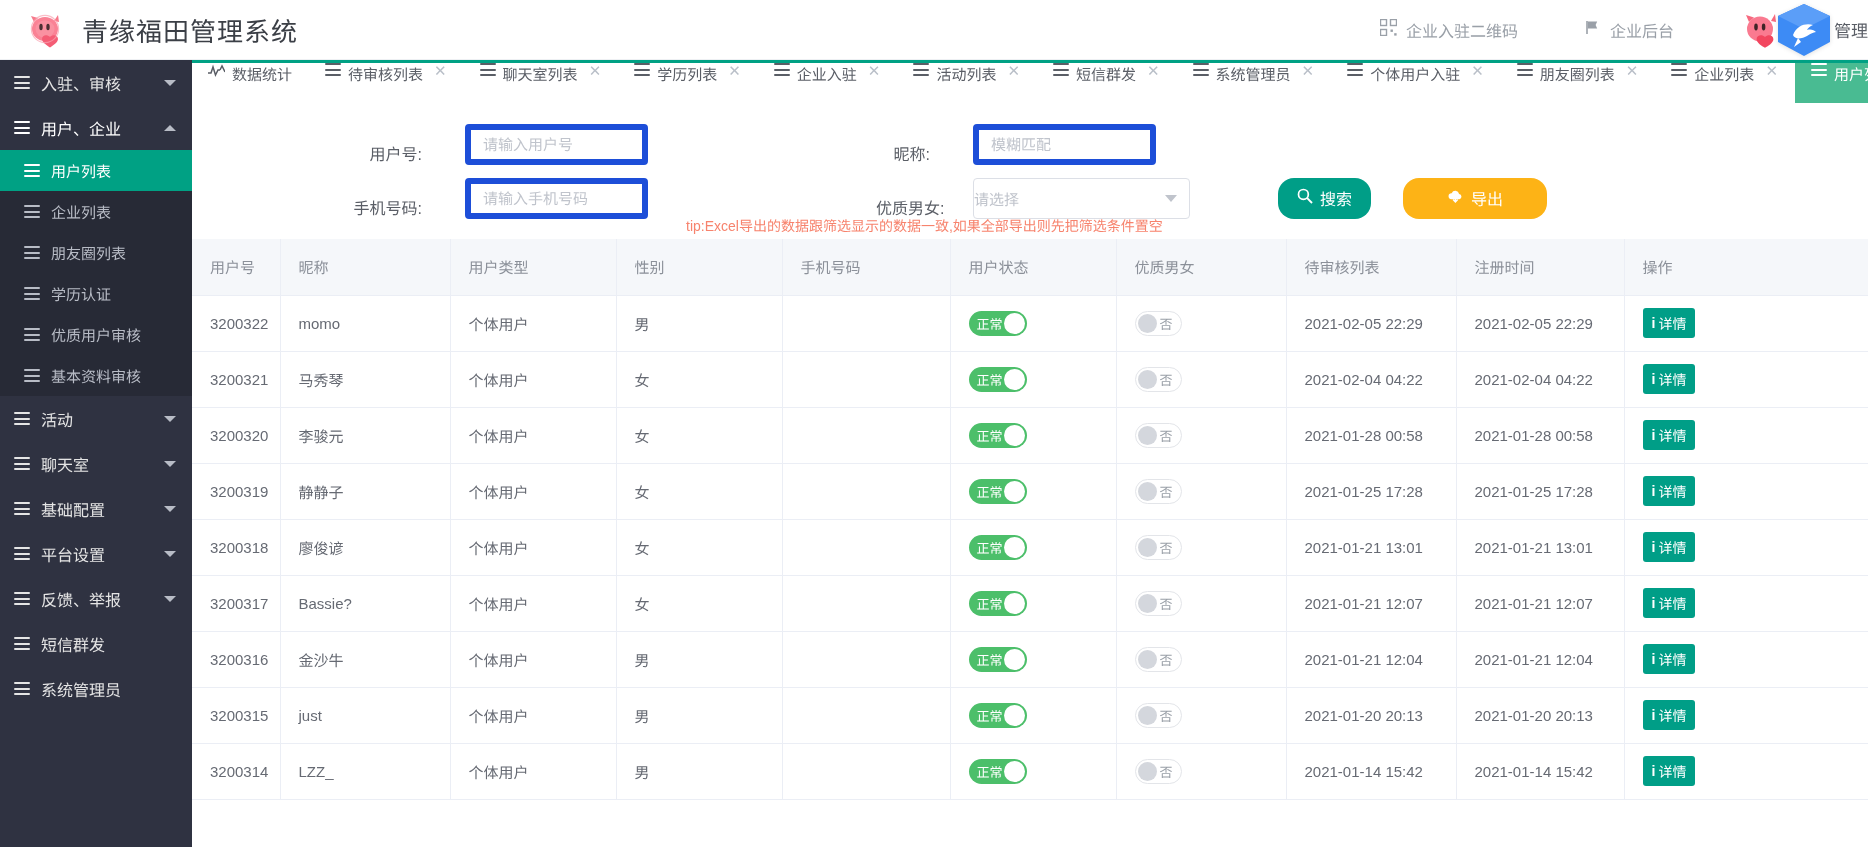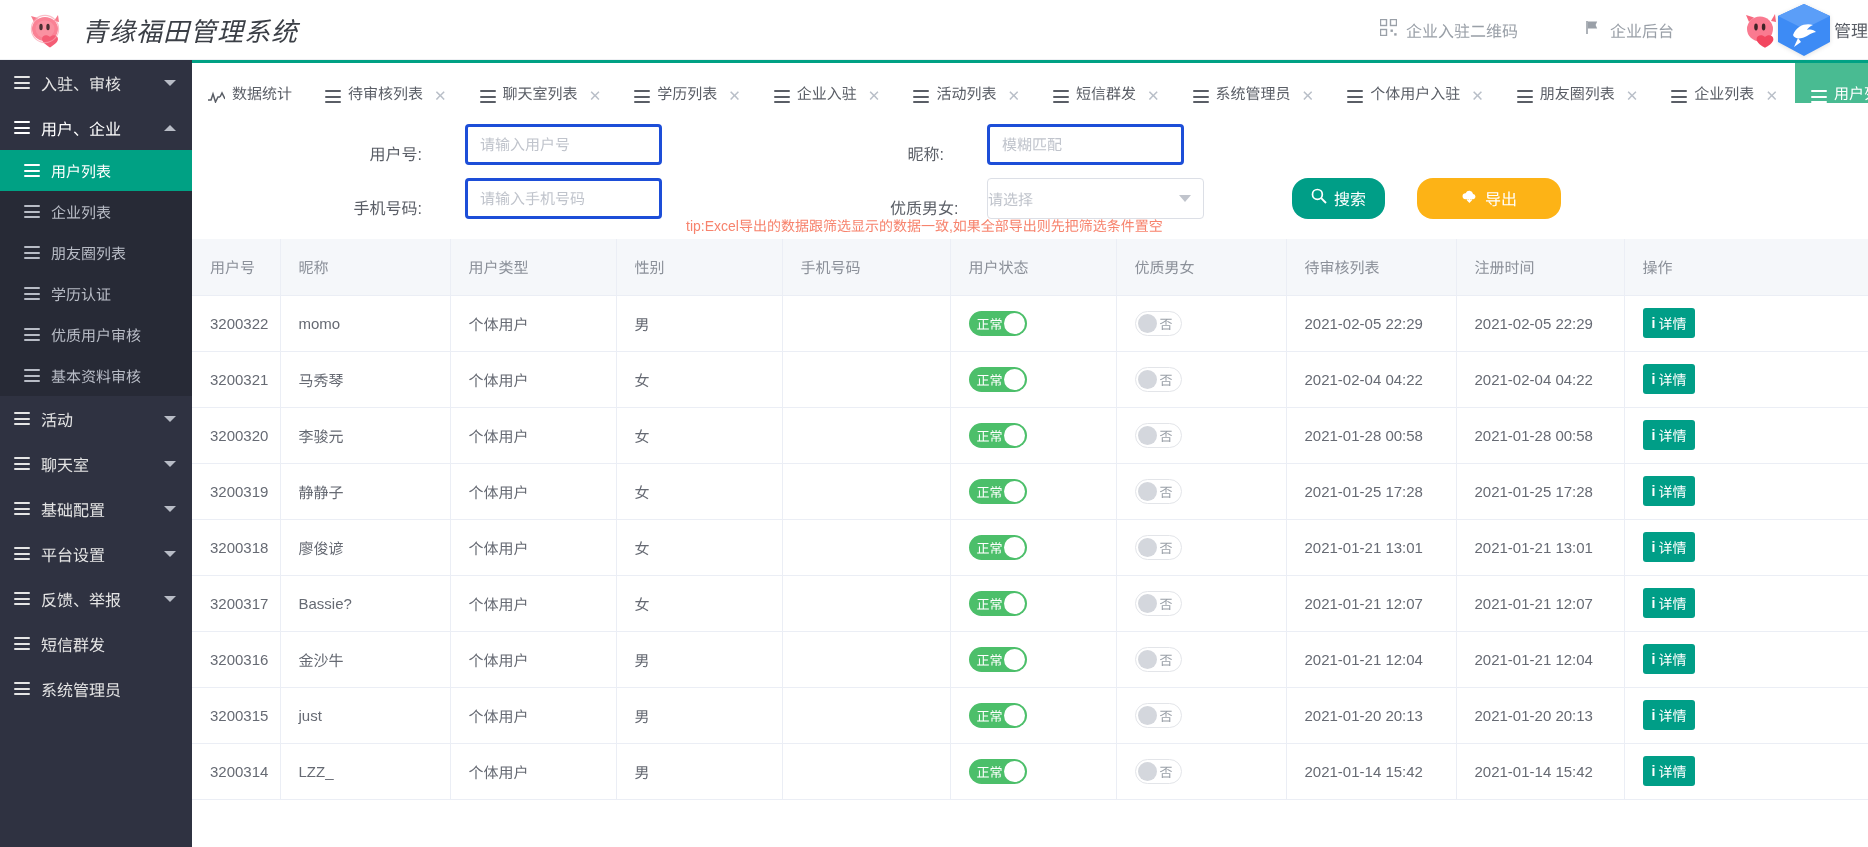--- a/index.html
+++ b/index.html
@@ -14,21 +14,21 @@
   #app { position: relative; width: 1868px; height: 847px; overflow: hidden; }
 
   
   .header {
     position: absolute; top: 0; left: 0; width: 1868px; height: 60px;
     background: #fff;
     display: flex; align-items: center;
     border-bottom: 1px solid #eef0f3;
     z-index: 30;
   }
-  .brand { display: flex; align-items: center; padding-left: 26px; font-style: italic; }
+  .brand { display: flex; align-items: center; padding-left: 26px; }
   .brand-logo {
     width: 40px; height: 40px; position: relative; flex: 0 0 auto;
   }
   .brand-title {
     margin-left: 16px;
     font-size: 26px; color: #3b3f46; letter-spacing: 1px;
     white-space: nowrap;
   }
   .header-right {
     margin-left: auto; display: flex; align-items: center; height: 68px;
@@ -95,21 +95,21 @@
     background: #fff; border-bottom: 1px solid #d8dce5;
   }
   .tabstrip-topline {
     position: absolute; top: 0; left: 0; right: 0; height: 3px; background: #00a184;
   }
   .tabs {
     position: absolute; top: 3px; left: 0; height: 40px;
     display: flex; align-items: stretch; white-space: nowrap;
   }
   .tab {
-    display: flex; align-items: flex-end; gap: 7px;
+    display: flex; align-items: flex-start; gap: 7px;
     padding: 0 16px; font-size: 15px; color: #5a5e66;
     cursor: pointer; position: relative; background: #fff;
     border-right: 1px solid transparent;
   }
   .tab .x {
     font-size: 15px; color: #b9bfc8; line-height: 1;
     margin-left: 4px;
   }
   .tab.active { background: #49bb92; color: #fff; }
   .ico-chart { display: inline-block; width: 17px; height: 13px; flex: 0 0 auto; }
@@ -123,23 +123,23 @@
   
   .form {
     position: relative; height: 122px; padding-top: 14px;
   }
   .frow { display: flex; align-items: center; height: 54px; }
   .fgroup { display: flex; align-items: flex-end; gap: 28px; }
   .flabel {
     font-size: 16px; color: #5a5e66; text-align: right; white-space: nowrap;
   }
   .finput {
-    height: 41px; border: 3px solid #1d4ed8; border-radius: 4px;
+    height: 41px; border: 6px solid #1d4ed8; border-radius: 4px;
     background: #fff; padding: 0 12px; font-size: 15px; color: #606266;
-    outline: none; width: 197px;
+    outline: none; width: 183px;
     font-family: "Liberation Sans", "DejaVu Sans", sans-serif;
   }
   .finput::placeholder { color: #c0c4cc; }
   .fselect {
     height: 41px; width: 217px; border: 1px solid #dcdfe6; border-radius: 4px;
     background: #fff; padding: 0 0; font-size: 15px; color: #c0c4cc;
     display: flex; align-items: center; cursor: pointer; position: relative;
   }
   .fselect .sel-caret {
     position: absolute; right: 12px; top: 50%; margin-top: -3px;

